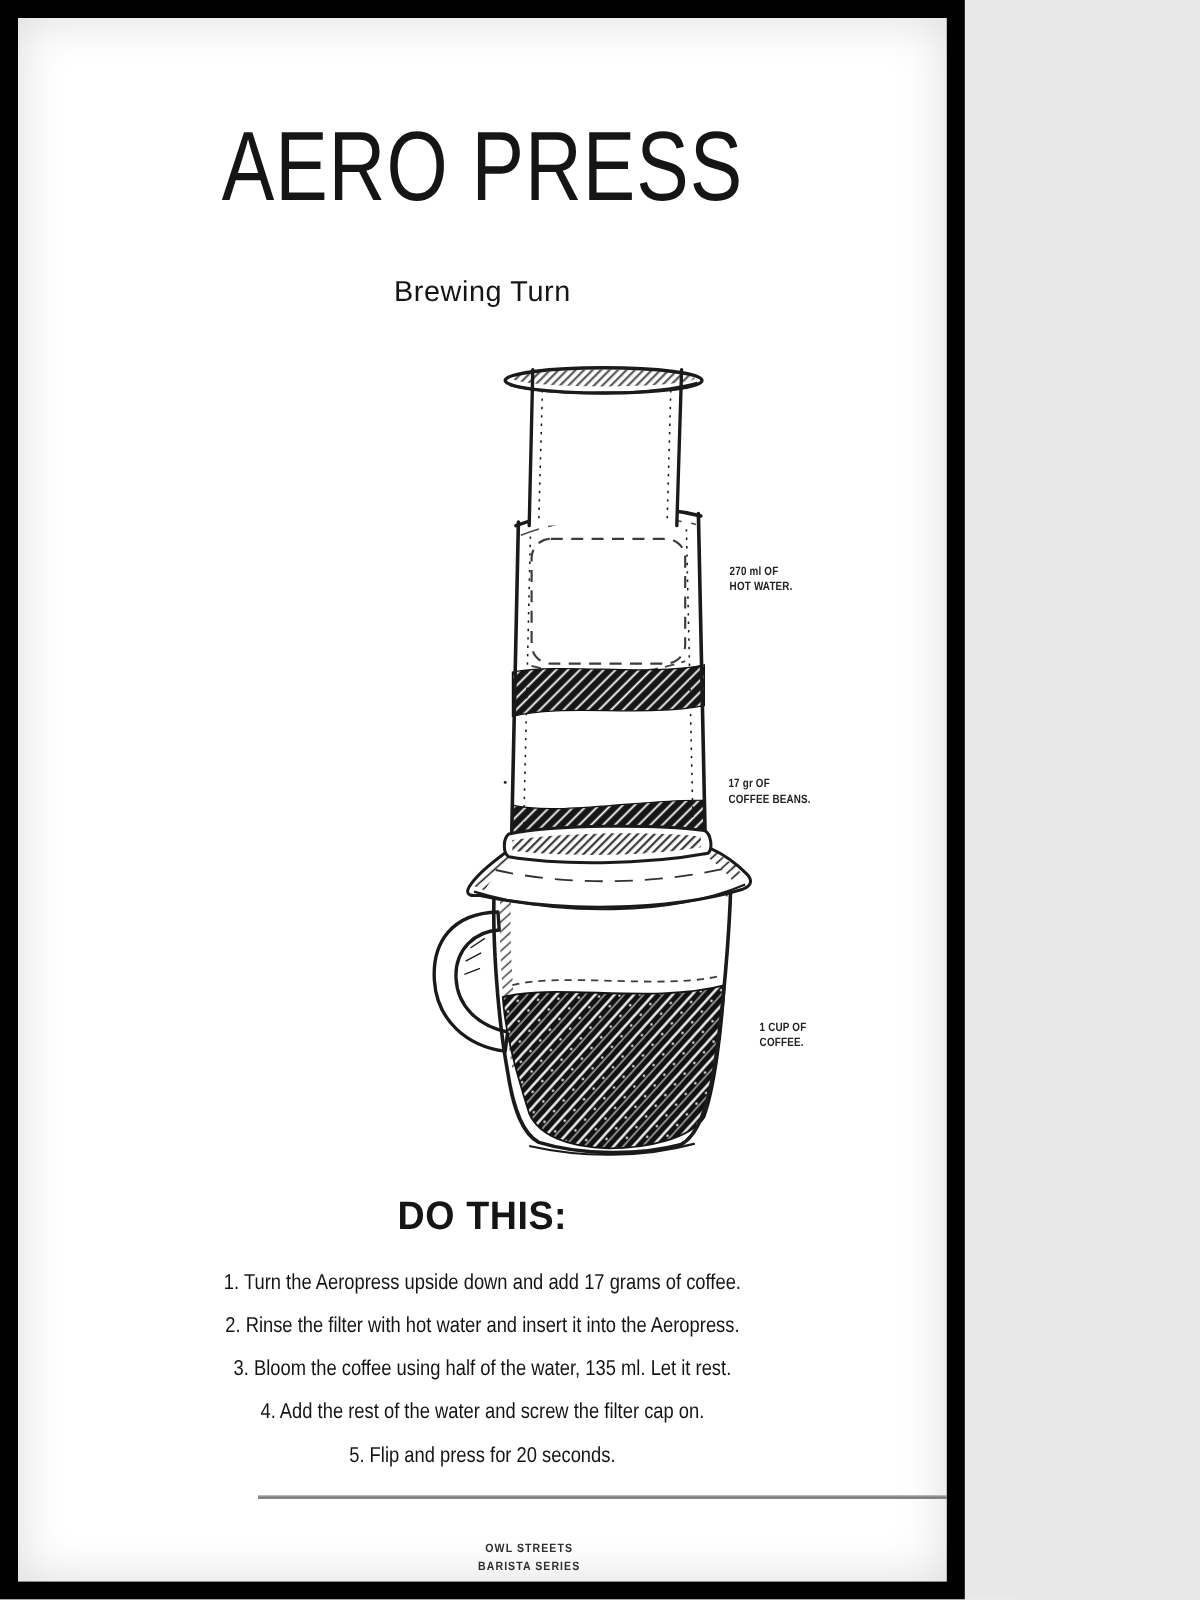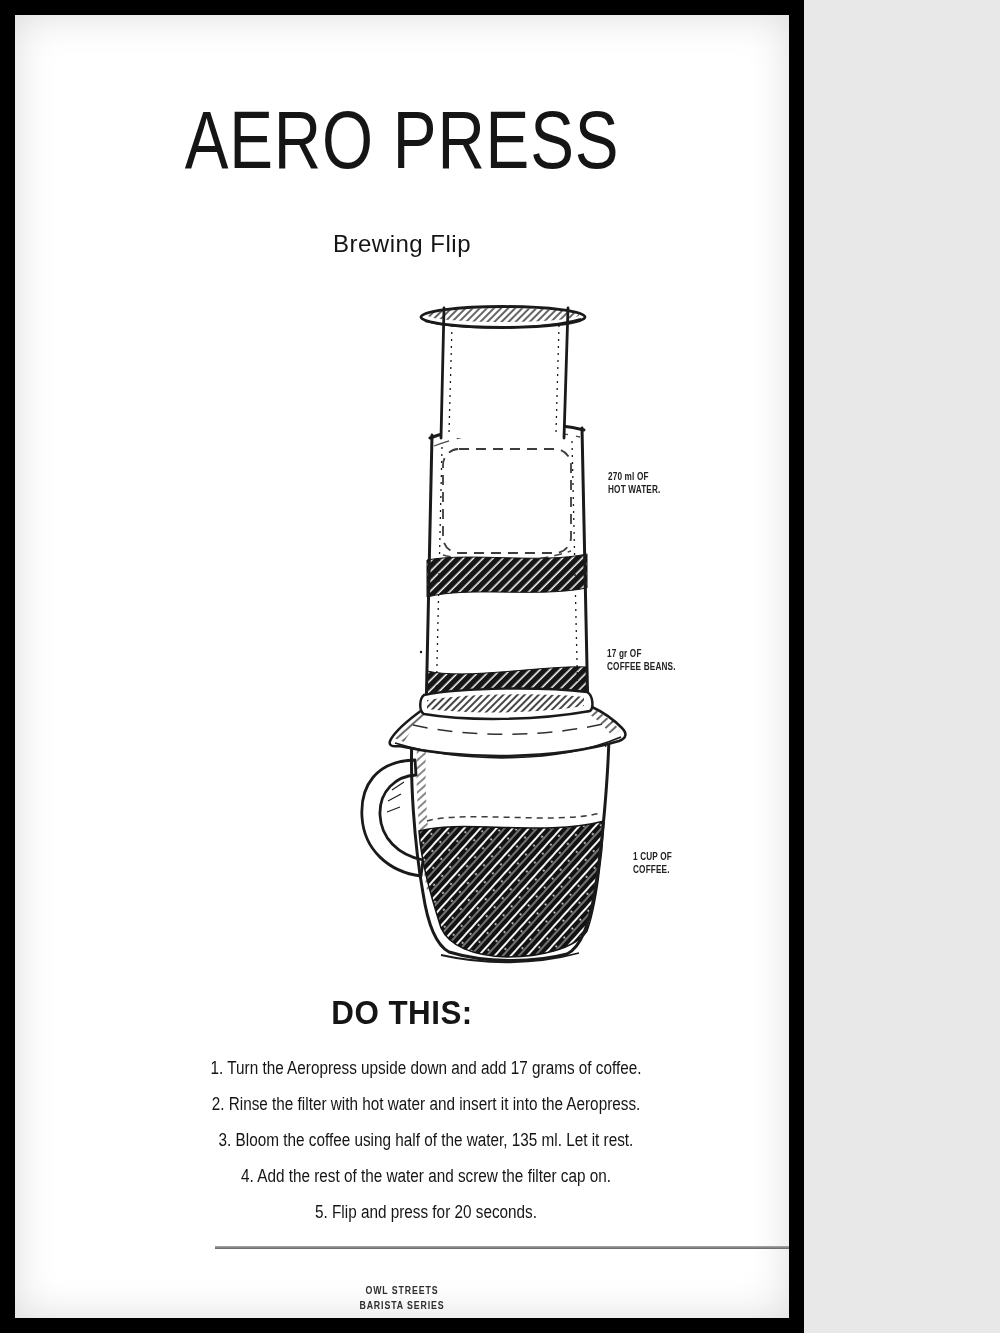--- a/index.html
+++ b/index.html
@@ -8,41 +8,41 @@
     background:#ffffff;border:15px solid #000;
     box-shadow:inset 0 0 42px rgba(0,0,0,.14);
     font-family:"Liberation Sans", sans-serif;color:#151515;overflow:hidden;
   }
   .abs{position:absolute;left:0;width:100%;text-align:center;}
   .title{top:84px;font-size:82px;font-weight:500;line-height:1;letter-spacing:1px;
          transform:scaleX(.8);transform-origin:center;white-space:nowrap;}
   .subtitle{top:215px;font-size:24px;font-weight:500;letter-spacing:.5px;}
   .heading{top:979px;font-size:33px;font-weight:800;letter-spacing:.5px;
            transform:scaleX(.95);transform-origin:center;}
-  .steps{top:1035px;margin-left:24px;}
+  .steps{top:1035px;}
   .step{font-size:18px;line-height:36px;letter-spacing:0;
         transform:scaleX(.85);transform-origin:center;white-space:nowrap;}
   .annotation{position:absolute;font-size:10px;font-weight:700;line-height:12.5px;
               letter-spacing:.2px;transform:scaleX(.82);transform-origin:left top;
               color:#222;z-index:3;text-align:left;}
   .annotation span{display:block;}
   .divider{position:absolute;left:200px;top:1231px;width:598px;height:3px;
            background:linear-gradient(to bottom,#ababab,#636363);}
   .footer{top:1268px;font-size:10px;font-weight:600;line-height:15px;
-          letter-spacing:1px;color:#2e2e2e;}
+          letter-spacing:1px;color:#2e2e2e;padding-left:39px;}
   .footer div{transform:scaleX(.88);transform-origin:center;}
   .illustration{position:absolute;left:335px;top:272px;width:290px;height:698px;z-index:1;}
 </style>
 </head>
 <body>
 
 <div class="poster">
 
   <div class="abs title">AERO PRESS</div>
-  <div class="abs subtitle">Brewing Flip</div>
+  <div class="abs subtitle">Brewing Turn</div>
 
   <svg class="illustration" viewBox="335 272 290 698" xmlns="http://www.w3.org/2000/svg">
     <defs>
       <pattern id="pDark" patternUnits="userSpaceOnUse" width="7" height="7" patternTransform="rotate(45)">
         <rect width="7" height="7" fill="#161616"></rect>
         <line x1="1.2" y1="0" x2="1.2" y2="7" stroke="#ffffff" stroke-width="1.5"></line>
       </pattern>
       <pattern id="pCoffee" patternUnits="userSpaceOnUse" width="12" height="12" patternTransform="rotate(42)">
         <rect width="12" height="12" fill="#121212"></rect>
         <line x1="2" y1="0" x2="2" y2="12" stroke="#f5f5f5" stroke-width="2"></line>

